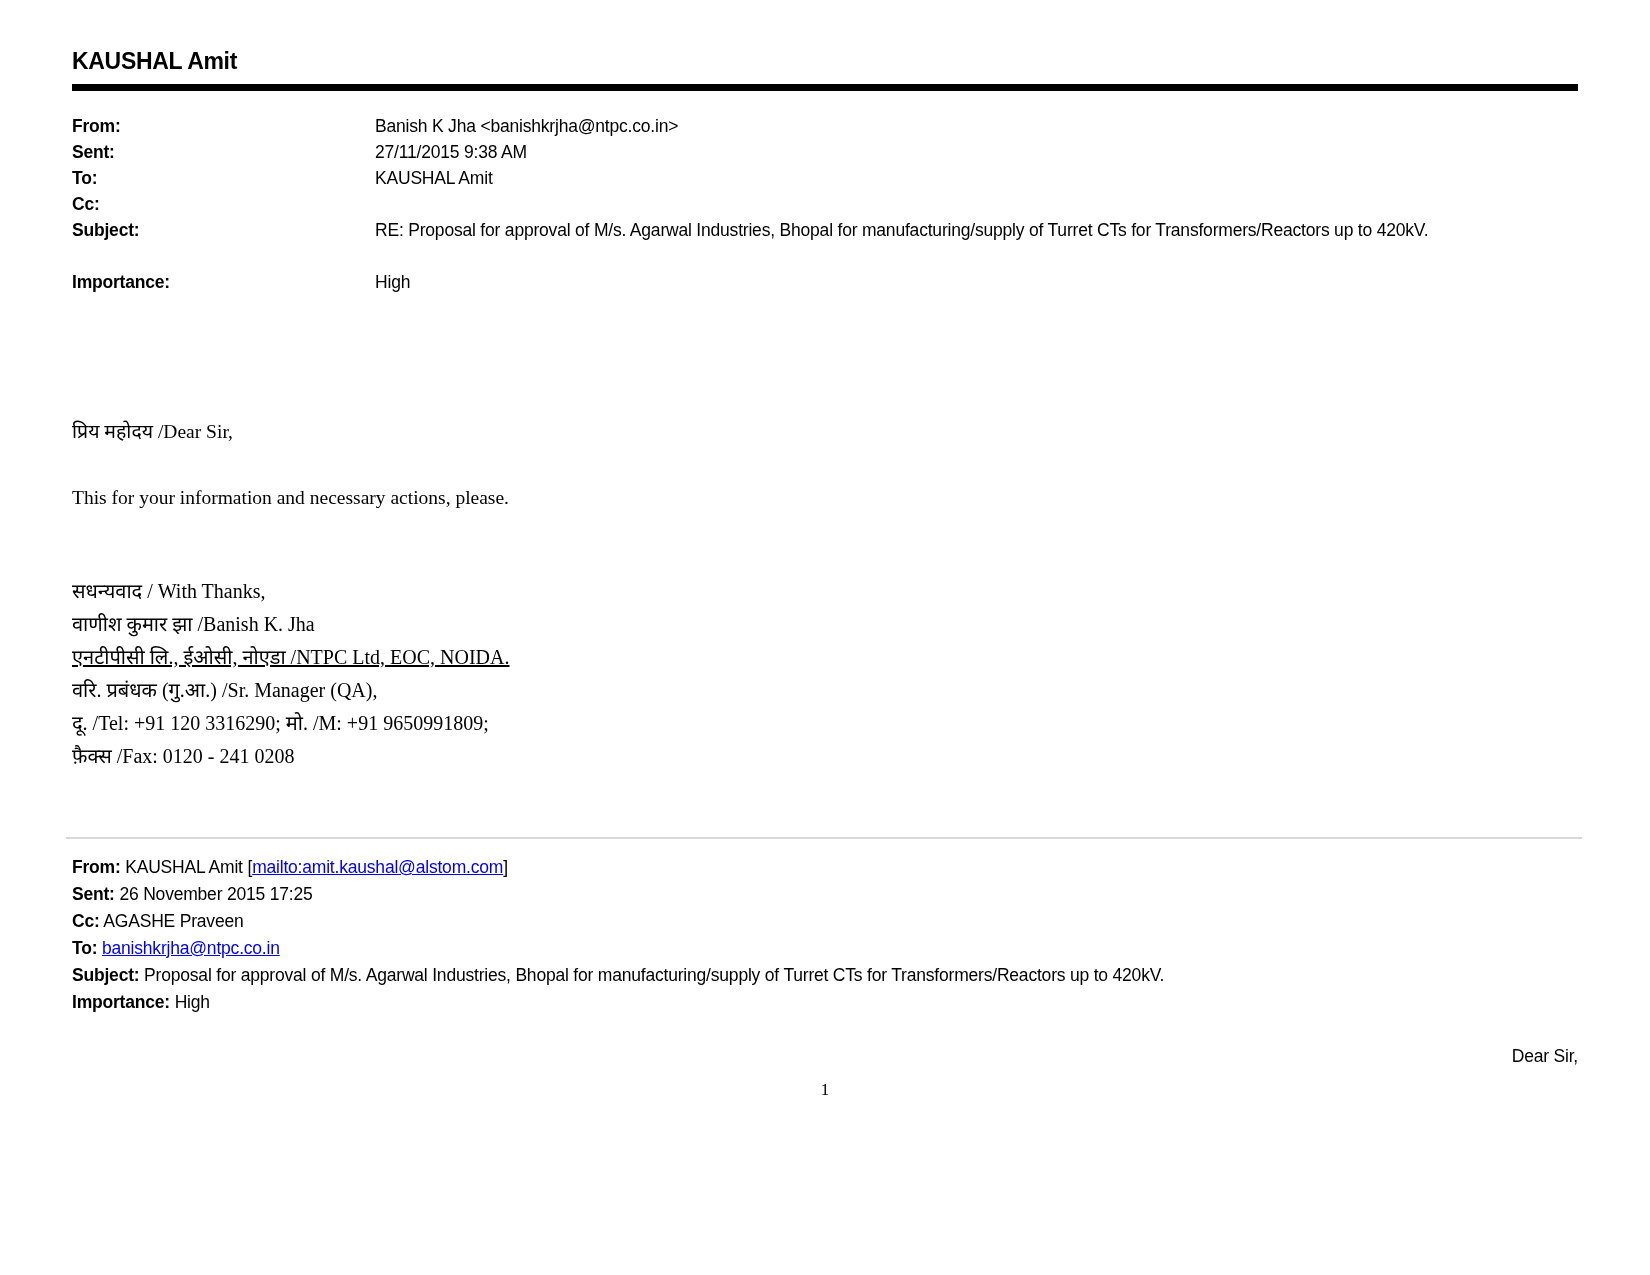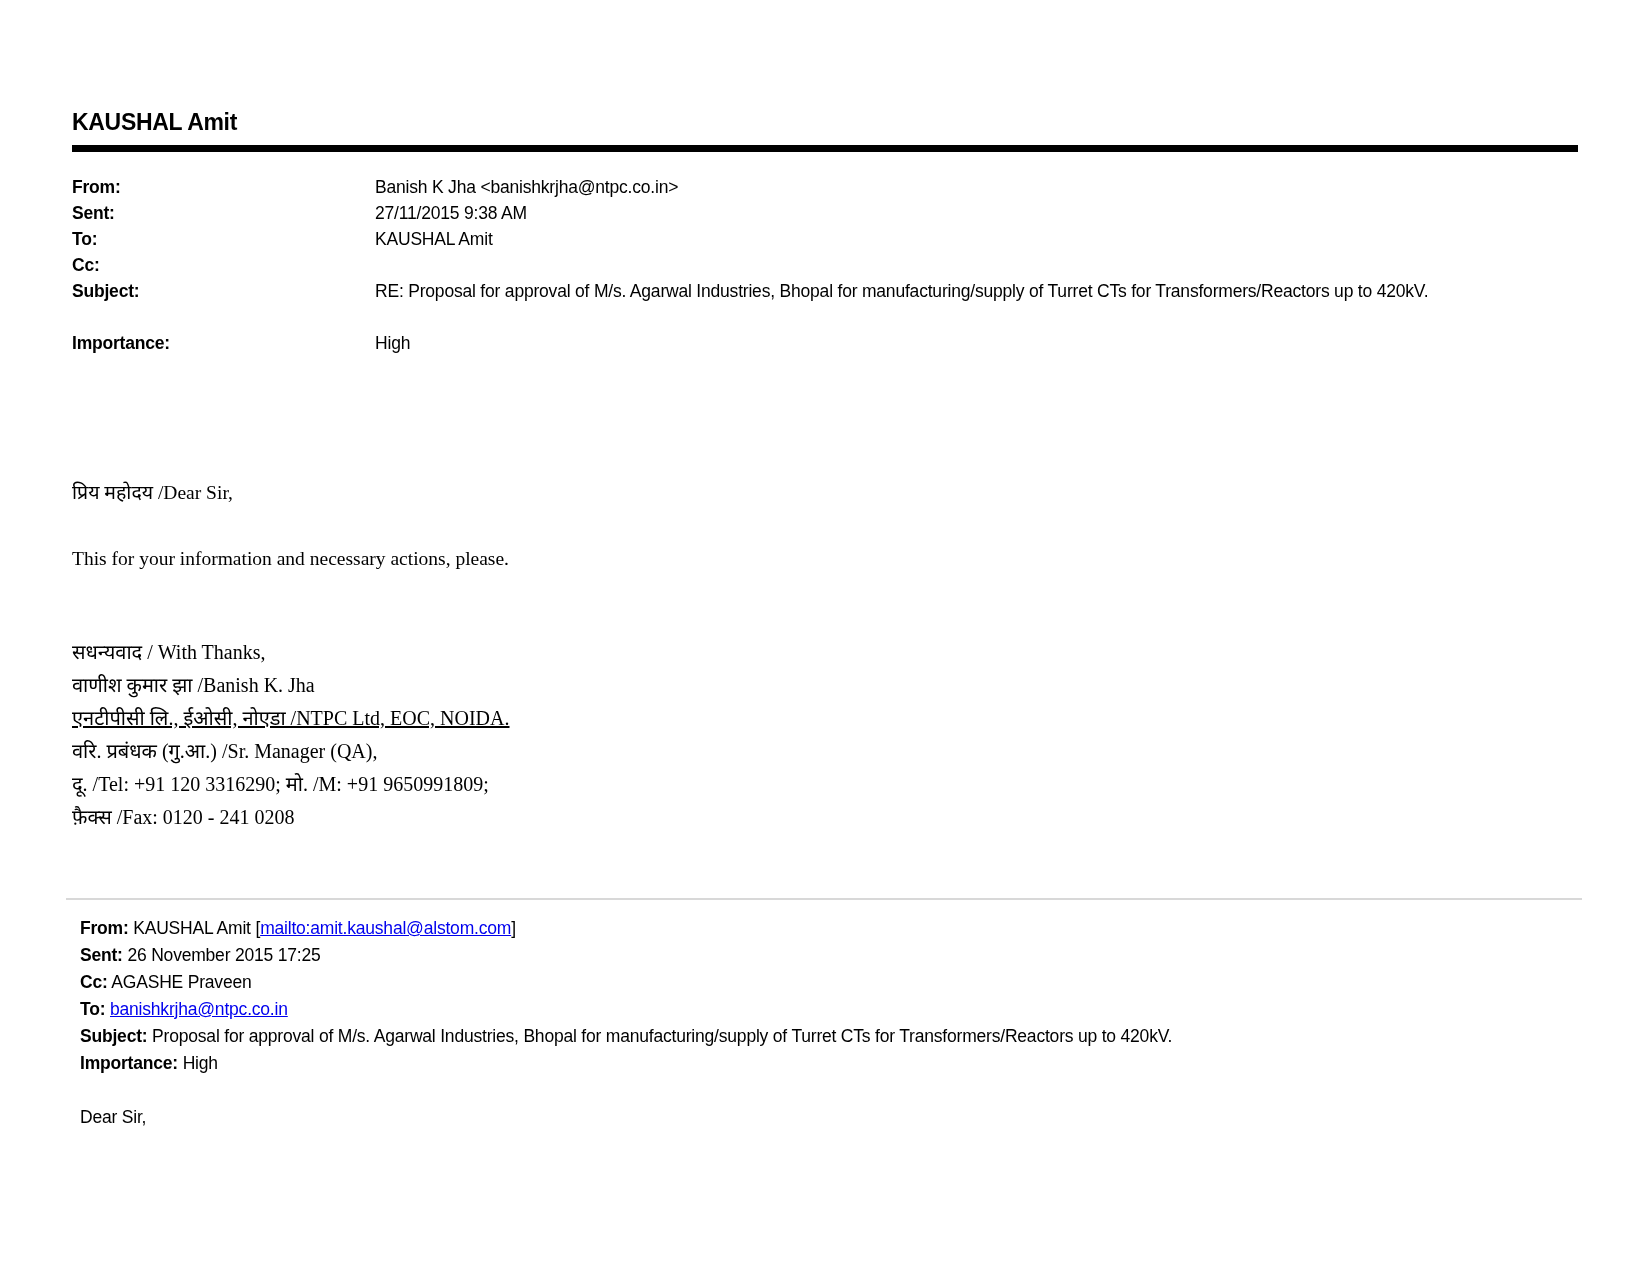--- a/index.html
+++ b/index.html
@@ -3,21 +3,21 @@
 <meta charset="utf-8">
 <style>
   * { box-sizing: border-box; }
   html, body { margin: 0; padding: 0; background: #ffffff; }
   .page {
     position: relative;
     width: 1650px;
     height: 1135px;
     background: #ffffff;
     color: #000000;
-    padding: 109px 72px 0 72px;
+    padding: 48px 72px 0 72px;
     overflow: hidden;
     font-family: "Liberation Sans", sans-serif;
   }
   .doc-title {
     font-size: 23px;
     font-weight: bold;
     letter-spacing: -0.3px;
     line-height: 27px;
   }
   .title-rule {
@@ -56,30 +56,29 @@
     margin-top: 64px;
     margin-left: -6px;
     width: 1516px;
     height: 2px;
     background: #d8d8d8;
   }
   .quoted-block {
     margin-top: 15px;
     font-size: 17.5px;
     letter-spacing: -0.2px;
-    margin-left: 8px;
   }
   .q-line { line-height: 27px; }
   .q-label { font-weight: bold; }
   a.link, .link {
     color: #0000EE;
     text-decoration: underline;
     cursor: pointer;
   }
-  .dear-line { margin-top: 27px; line-height: 27px; }
+  .dear-line { margin-top: 27px; line-height: 27px; text-align: right; }
   .page-footer {
     margin-top: 8px;
     width: 1506px;
     text-align: center;
     font-family: "Liberation Serif", serif;
     font-size: 17px;
     line-height: 24px;
   }
 </style>
 </head>

